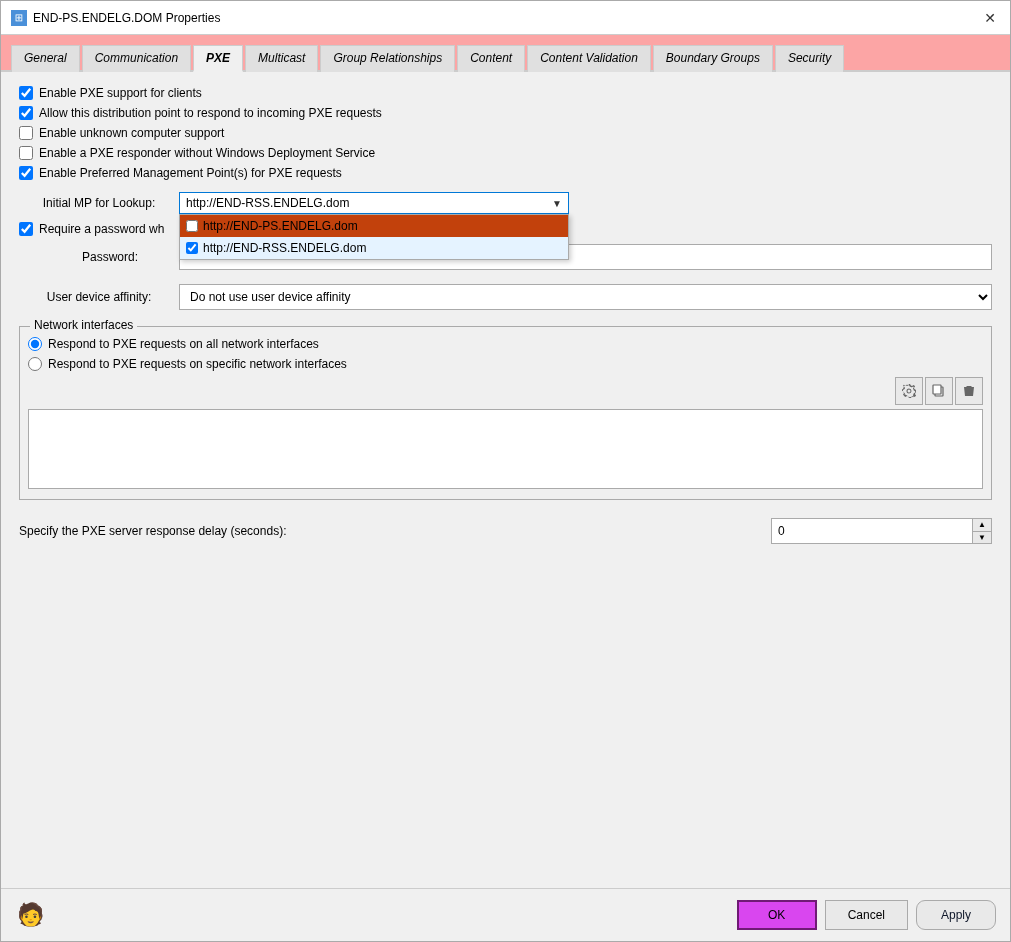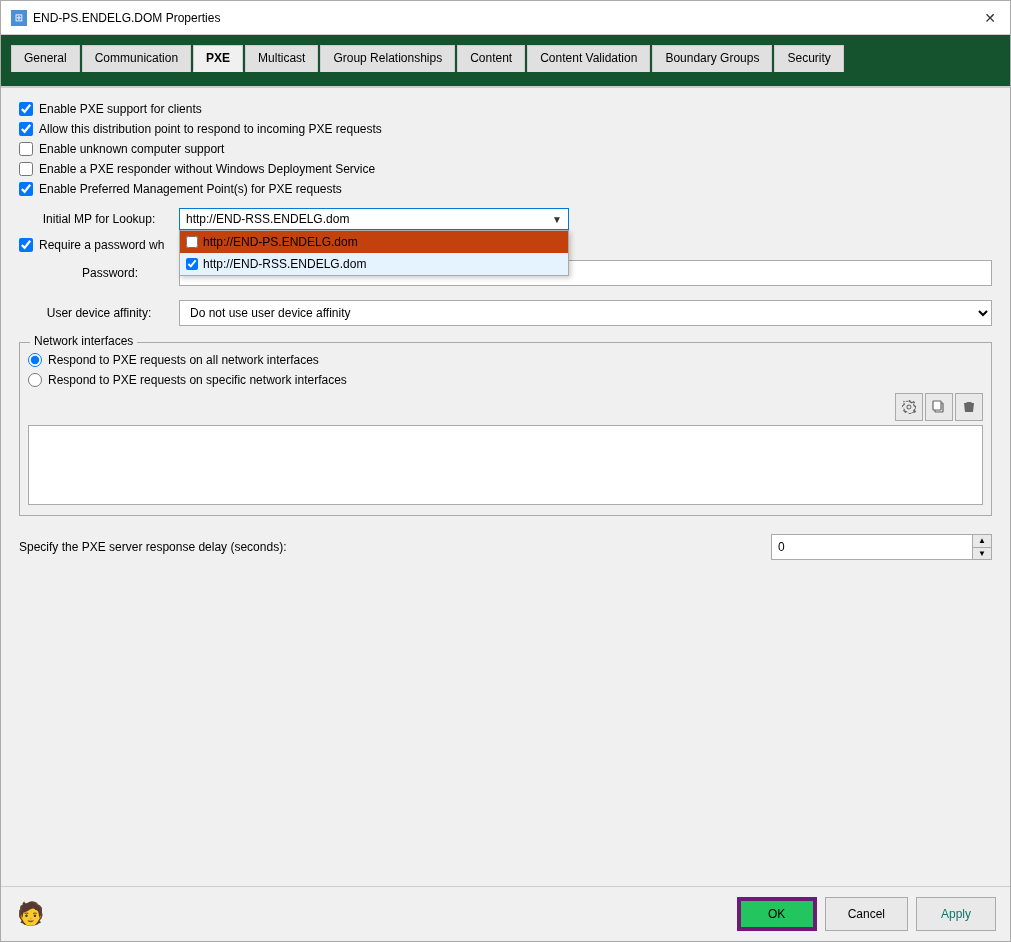--- a/index.html
+++ b/index.html
@@ -56,24 +56,25 @@
       align-items: center;
       justify-content: center;
       cursor: pointer;
       font-size: 14px;
       color: #333;
     }
 
     
     .tabs-bar {
       display: flex;
-      background: #14532d;
+      background: #fca5a5;
       border-bottom: 2px solid #ccc;
-      padding: 16px 10px;
+      padding: 0 10px;
       padding-top: 8px;
+      font-style: italic;
     }
     .tab {
       padding: 5px 12px;
       font-size: 12px;
       border: 1px solid #ccc;
       border-bottom: none;
       background: #e0e0e0;
       cursor: pointer;
       margin-right: 2px;
       position: relative;
@@ -302,27 +303,28 @@
     }
     .foot-btn {
       padding: 6px 22px;
       font-size: 12px;
       border: 1px solid #aaa;
       background: #e9e9e9;
       cursor: pointer;
       min-width: 80px;
     }
     .foot-btn.primary {
-      background: #22c55e;
-      border: 4px solid #701a75;
+      background: #d946ef;
+      border: 2px solid #701a75;
     }
     .foot-btn.disabled {
-      color: #0f766e;
+      color: #0f172a;
       background: #e9e9e9;
       cursor: default;
+      border-radius: 9px;
     }
 
     .user-icon {
       width: 32px;
       height: 32px;
       display: flex;
       align-items: center;
       justify-content: center;
       font-size: 22px;
       color: #555;

